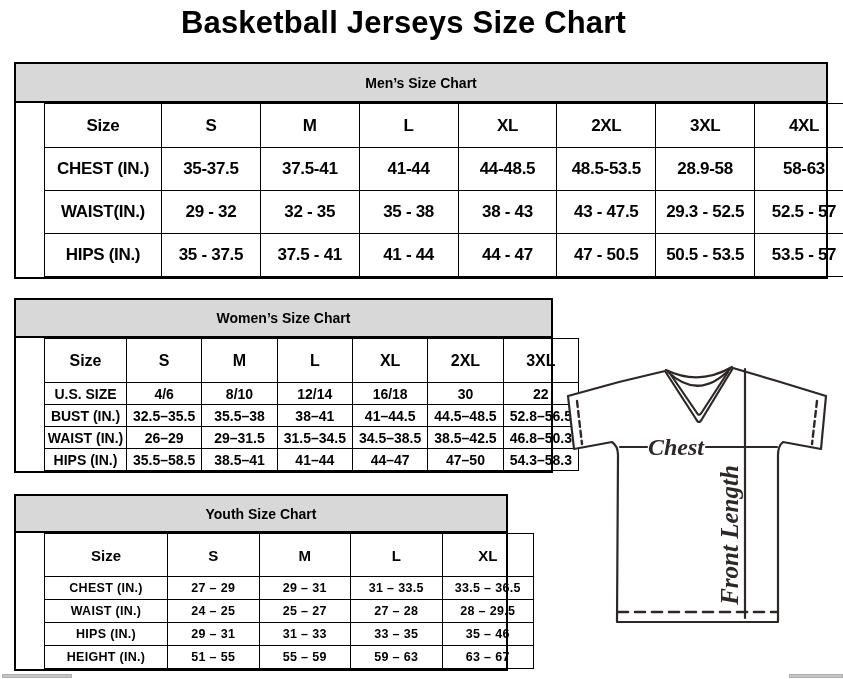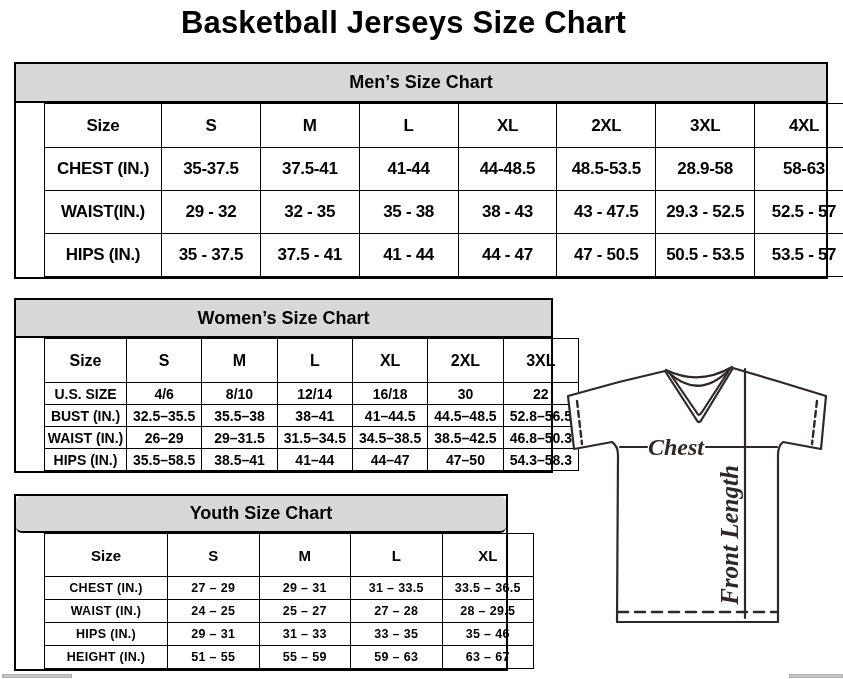--- a/index.html
+++ b/index.html
@@ -9,21 +9,21 @@
     font-family:"Liberation Sans", sans-serif; color:#000;
   }
   .page-title {
     position:absolute; left:0; top:5px; width:807px;
     text-align:center; font-size:31px; font-weight:bold; letter-spacing:0.2px;
   }
   .chart-box { position:absolute; border:2px solid #000; background:#fff; }
   .chart-box .band {
     display:flex; align-items:center; justify-content:center;
     background:#d8d8d8; border-bottom:2px solid #000;
-    font-weight:bold; font-size:18px;
+    font-weight:bold; font-size:14px;
   }
   table { width:100%; border-collapse:collapse; table-layout:fixed;margin-left:28px; }
   th, td {
     border:1.5px solid #000; text-align:center; vertical-align:middle;
     font-weight:bold; padding:0;
   }
   
   #mens-box { left:14px; top:62px; width:814px; }
   #mens-box .band { height:39px; }
   #mens-box thead tr { height:44px; }
@@ -31,21 +31,21 @@
   #mens-box th, #mens-box td { font-size:17px; letter-spacing:-0.3px; }
   
   #womens-box { left:14px; top:298px; width:539px; }
   #womens-box .band { height:38px; }
   #womens-box thead tr { height:44px; }
   #womens-box tbody tr { height:22px; }
   #womens-box thead th { font-size:16px; }
   #womens-box tbody th, #womens-box tbody td { font-size:14px; border-width:1px; }
   
   #youth-box { left:14px; top:494px; width:494px; }
-  #youth-box .band { height:37px;border-radius:6px; }
+  #youth-box .band { height:37px; }
   #youth-box thead tr { height:43px; }
   #youth-box tbody tr { height:23px; }
   #youth-box thead th { font-size:15px; }
   #youth-box tbody th, #youth-box tbody td { font-size:12.5px; border-width:1px; letter-spacing:0.3px; }
   
   #jersey-svg { position:absolute; left:555px; top:355px; }
   
   .scroll-frag {
     position:absolute; top:674px; height:4px; background:#c6c6c6;
     border:1px solid #b0b0b0;

